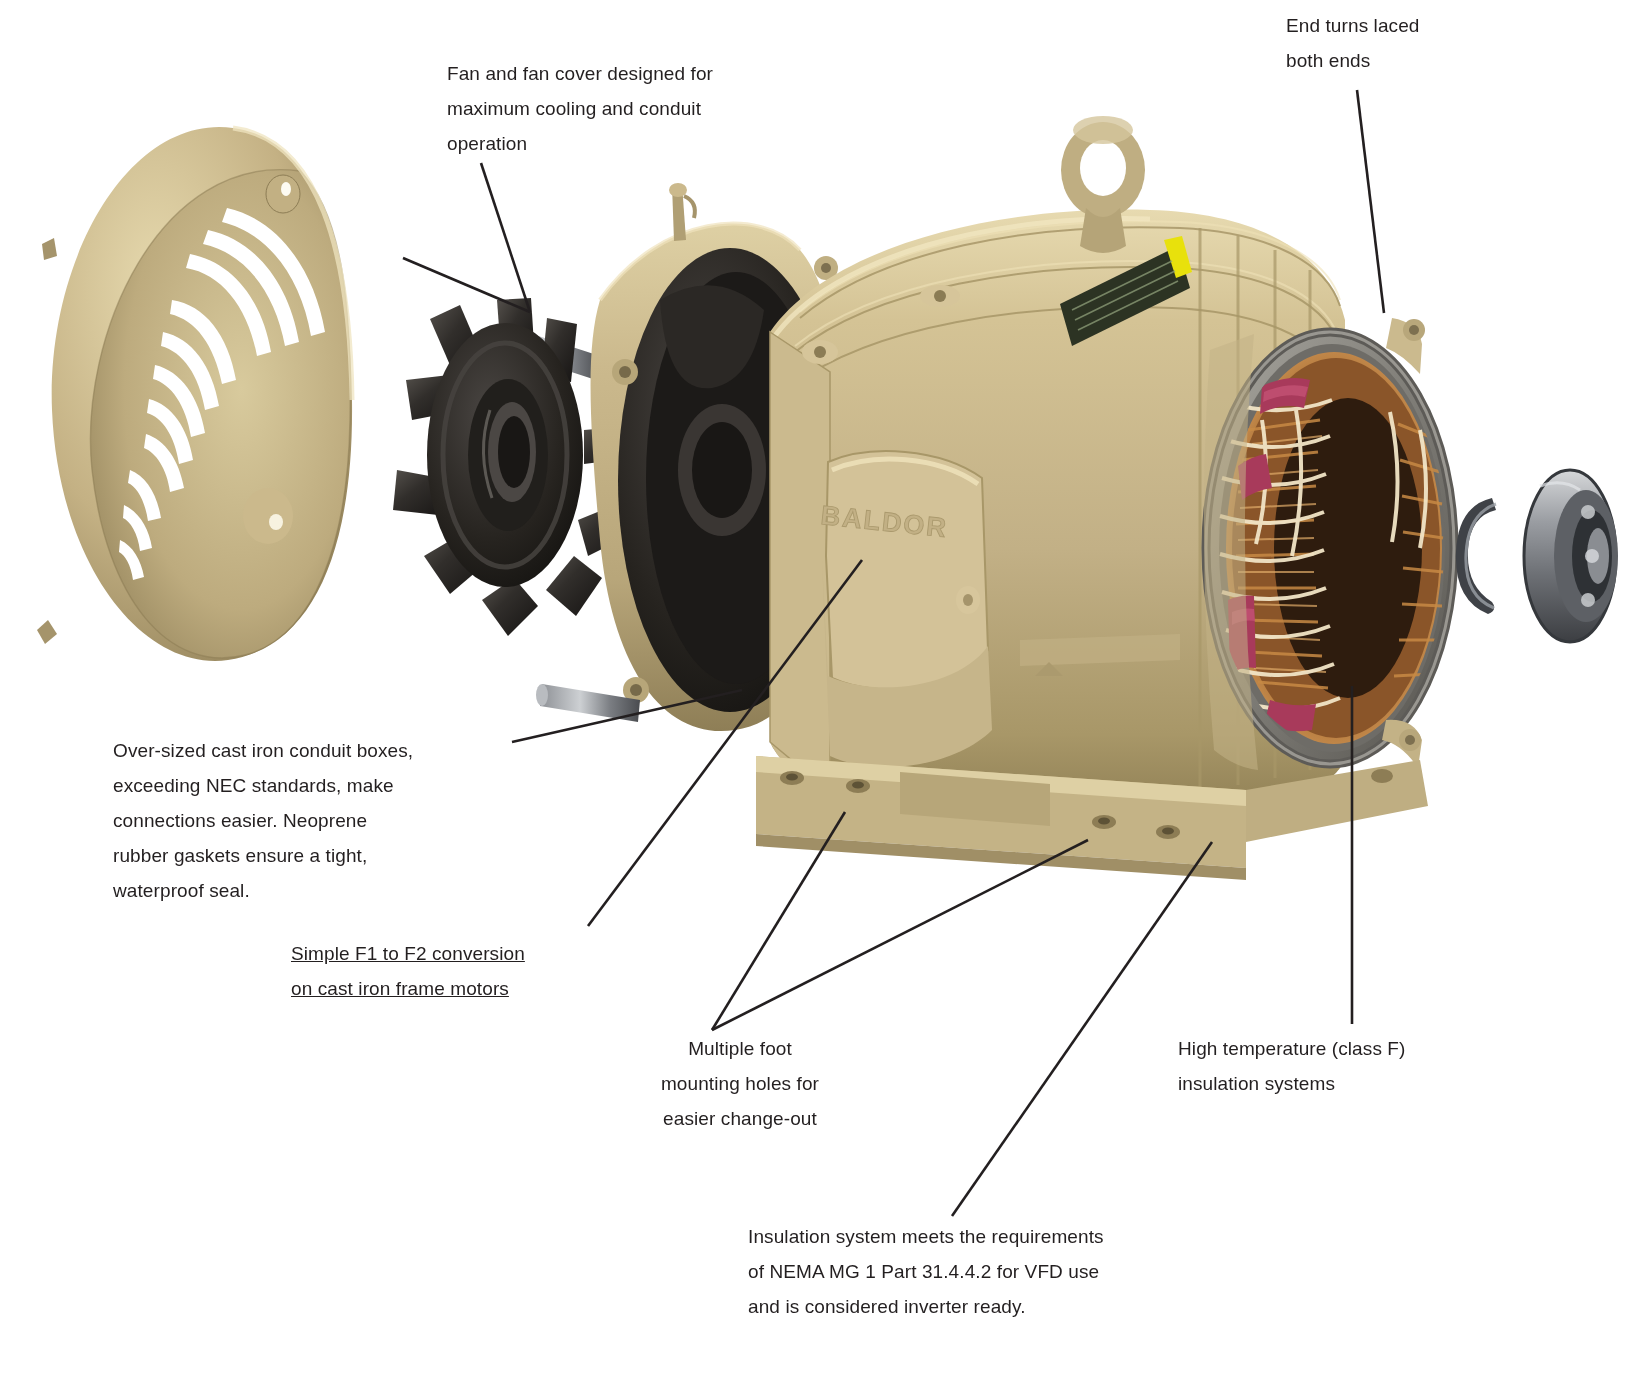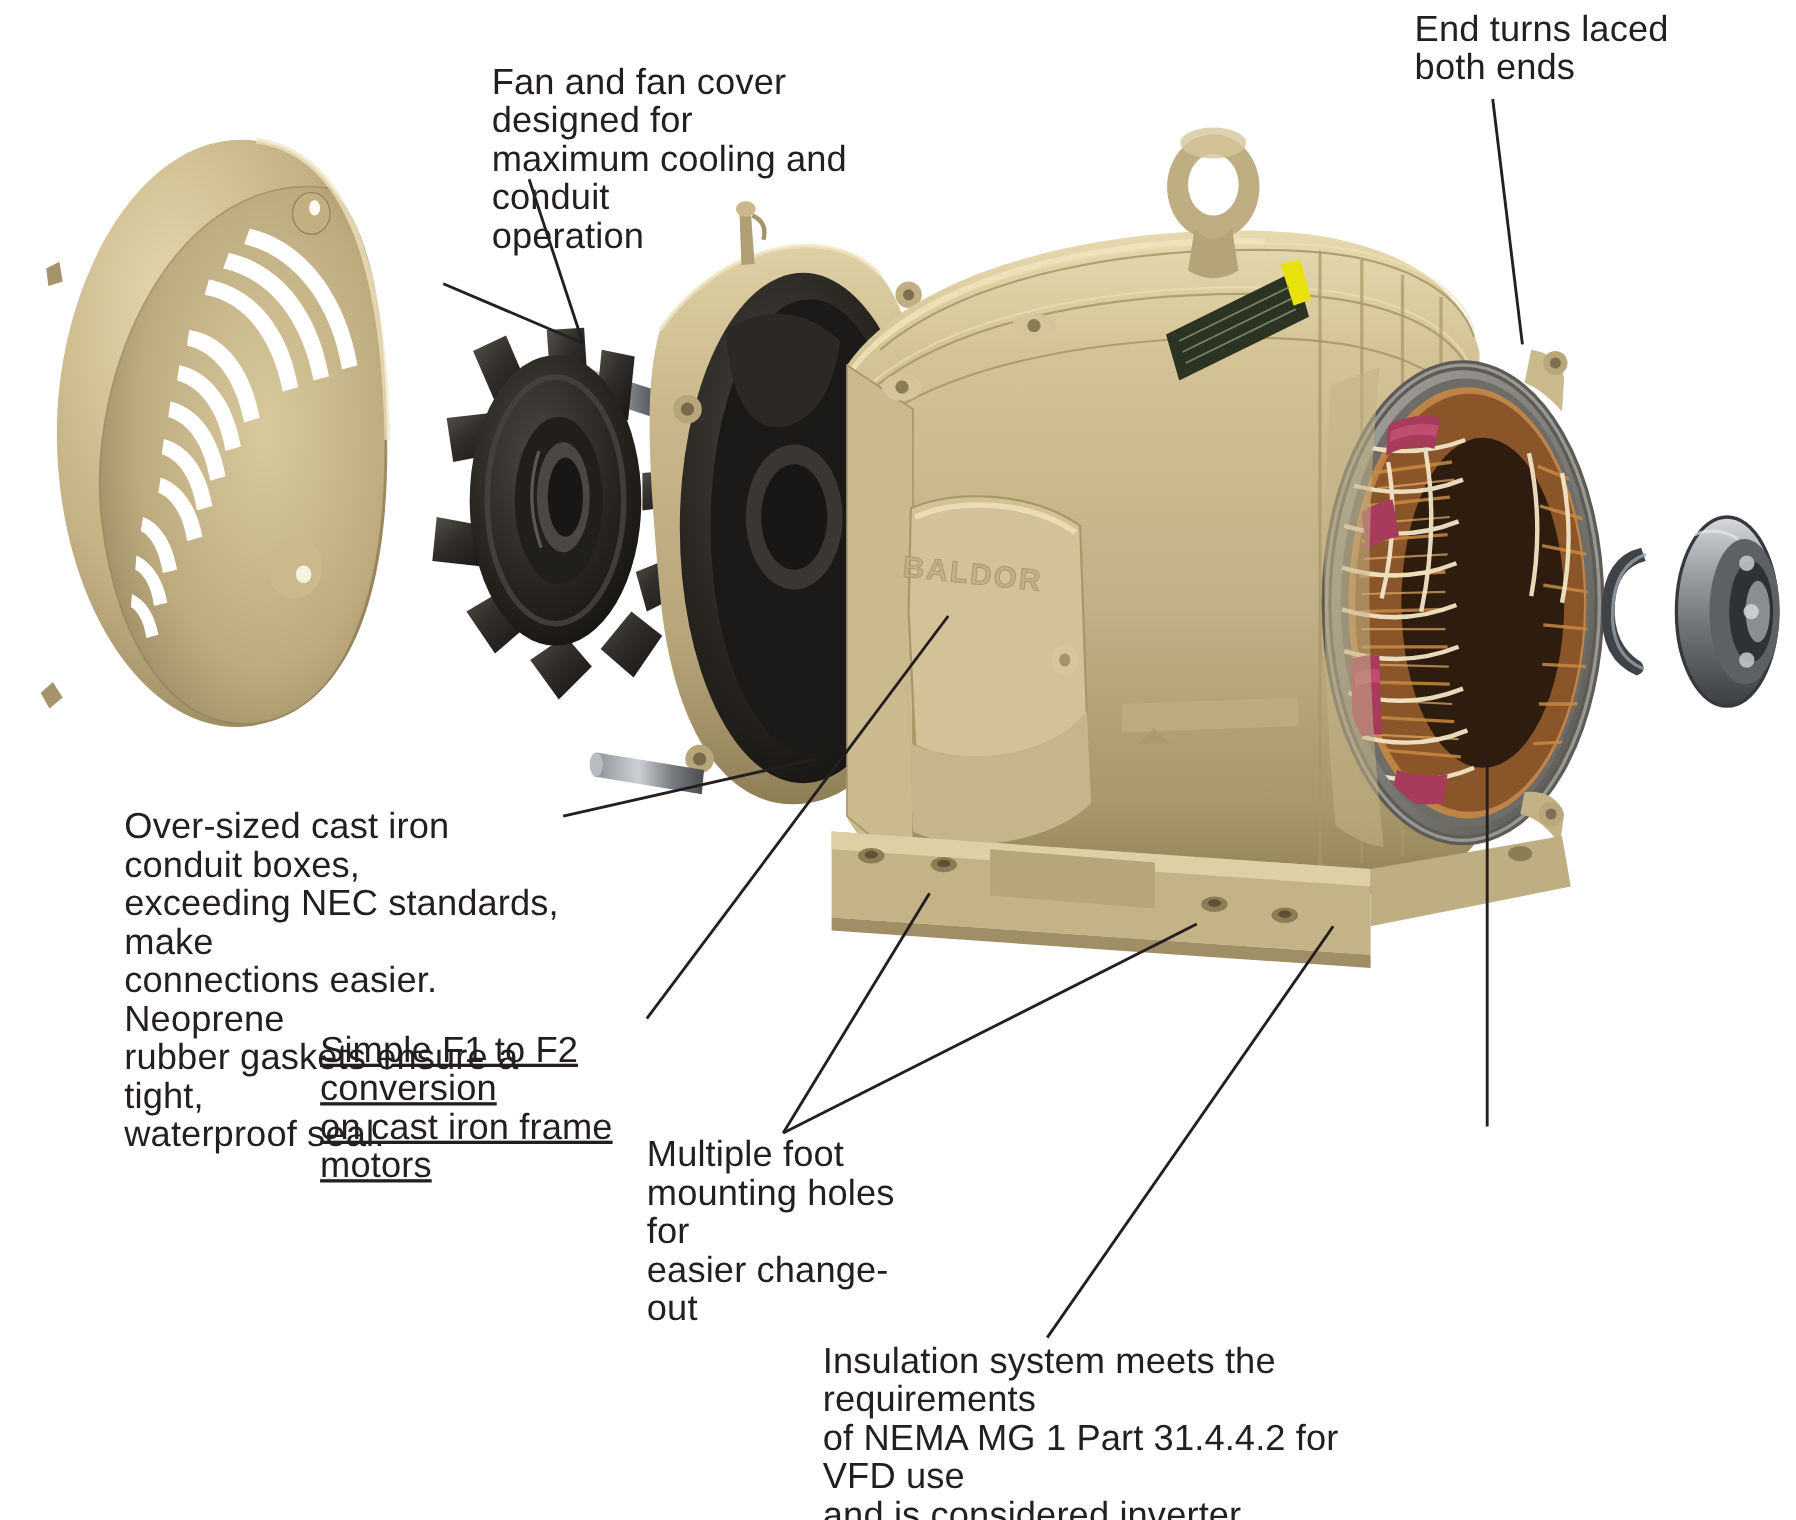--- a/index.html
+++ b/index.html
@@ -19,31 +19,31 @@
     background: #ffffff;
   }
   #art {
     position: absolute;
     left: 0; top: 0;
     width: 1633px;
     height: 1382px;
   }
   .callout {
     position: absolute;
-    font-size: 33px;
+    font-size: 19px;
     line-height: 35px;
     color: #231f20;
     letter-spacing: 0.1px;
     white-space: pre-line;
   }
   .c-fan       { left: 447px; top: 56px;  width: 370px; }
   .c-endturns  { left: 1286px; top: 8px;  width: 260px; }
   .c-conduit   { left: 113px; top: 733px; width: 400px; }
   .c-f1f2      { left: 291px; top: 936px; width: 330px; text-decoration: underline; }
-  .c-feet      { left: 588px; top: 1031px; width: 240px; }
+  .c-feet      { left: 620px; top: 1031px; width: 240px; text-align: center; }
   .c-hitemp    { left: 1178px; top: 1031px; width: 310px; }
   .c-insul     { left: 748px; top: 1219px; width: 470px; }
   .lines { position: absolute; left:0; top:0; width:1633px; height:1382px; pointer-events:none; }
 </style>
 </head>
 <body>
 
 <div id="stage">
 
   <svg id="art" viewBox="0 0 1633 1382">
@@ -447,17 +447,19 @@
   <div class="callout c-conduit">Over-sized cast iron conduit boxes,
 exceeding NEC standards, make
 connections easier.  Neoprene
 rubber gaskets ensure a tight,
 waterproof seal.</div>
   <div class="callout c-f1f2">Simple F1 to F2 conversion
 on cast iron frame motors</div>
   <div class="callout c-feet">Multiple foot
 mounting holes for
 easier change-out</div>
+  <div class="callout c-hitemp">High temperature (class F)
+insulation systems</div>
   <div class="callout c-insul">Insulation system meets the requirements
 of NEMA MG 1 Part 31.4.4.2 for VFD use
 and is considered inverter ready.</div>
 
 </div>
 
 </body></html>

